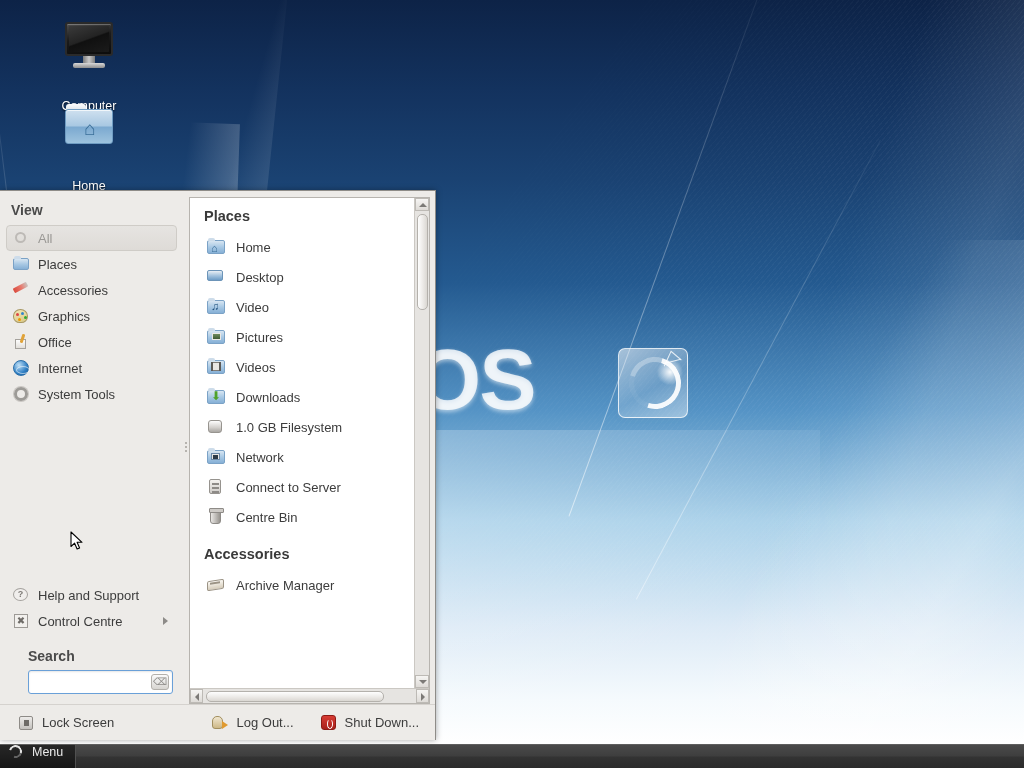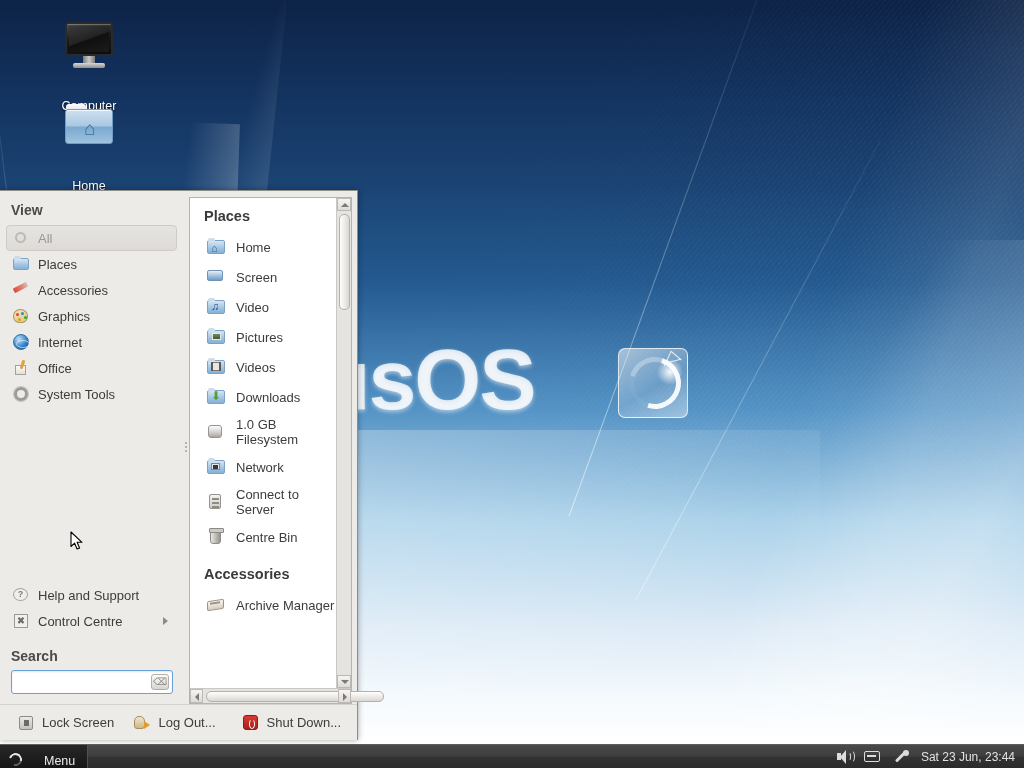--- a/index.html
+++ b/index.html
@@ -128,21 +128,21 @@
     background:linear-gradient(180deg,#e8e8e8,#8c8c8c 40%,#5c5c5c 60%,#9a9a9a);
     border:1px solid #6a6a6a;
   }
   .disc-icon:after {
     content:''; position:absolute; left:12px; top:6px; width:28px; height:14px;
     border-radius:50%; background:linear-gradient(180deg,#555,#222);
   }
 
   
   #menu {
-    position:absolute; left:0; top:190px; width:358px; height:550px;
+    position:absolute; left:0; top:190px; width:436px; height:550px;
     background:#edebe8;
     border:1px solid #8e8c88; border-left:none; border-bottom:none;
     box-shadow:0 0 6px rgba(0,0,0,0.35);
     display:flex; flex-direction:column;
   }
   #menu-top { flex:1; display:flex; min-height:0; padding:0; }
 
   
   #sidebar {
     width:183px; display:flex; flex-direction:column;
@@ -170,21 +170,21 @@
     display:flex; align-items:center; gap:8px;
     margin:0 6px; padding:4px 6px; font-size:13px; color:#3c3c3c;
     position:relative; cursor:default;
   }
   .sys .ci { width:18px; height:18px; flex:none; position:relative; }
   .sys .arrow {
     position:absolute; right:9px; top:50%; margin-top:-4px;
     width:0; height:0; border-left:5px solid #8d8b88;
     border-top:4px solid transparent; border-bottom:4px solid transparent;
   }
-  #search-wrap { padding:8px 10px 10px 11px; }
+  #search-wrap { padding:8px 10px 10px 28px; }
   #search-label { font-size:14px; font-weight:bold; color:#4a4a4a; margin-bottom:6px; }
   #search-box {
     position:relative; height:24px;
     background:#fff; border:1px solid #6aa0d8; border-radius:3px;
     box-shadow:inset 0 1px 2px rgba(0,0,0,0.10);
   }
   #search-input {
     position:absolute; inset:0; border:none; outline:none; background:transparent;
     padding:0 24px 0 5px; font-family:"Liberation Sans", sans-serif; font-size:12px;
     color:#333;
@@ -279,21 +279,21 @@
   #foot-spacer { flex:1; }
 
   
   #taskbar {
     position:absolute; left:0; bottom:0; width:1024px; height:24px;
     background:linear-gradient(180deg,#4a4a4a 0%,#3e3e3e 48%,#333333 52%,#2b2b2b 100%);
     border-top:1px solid #5e5e5e;
     display:flex; align-items:center;
   }
   #menu-btn {
-    display:flex; align-items:flex-end; gap:21px; height:23px;
+    display:flex; align-items:flex-start; gap:9px; height:23px;
     padding:0 12px 0 8px;
     background:linear-gradient(180deg,#272727,#161616);
     border-right:1px solid #505050;
     color:#e9e9e9; font-size:12.5px;
   }
   #menu-btn .logo {
     width:15px; height:15px; position:relative;
   }
   #menu-btn .logo .c {
     position:absolute; left:1px; top:0; width:13px; height:13px;
@@ -569,31 +569,31 @@
               <span class="p" style="left:7px; top:2px; background:#38c;"></span>
               <span class="p" style="left:10px; top:6px; background:#3a3;"></span>
               <span class="p" style="left:4px; top:8px; background:#e90;"></span>
             </span>
           </span>
           <span>Graphics</span>
         </div>
 
         <div class="cat">
           <span class="ci">
-              <span class="ic-globe"></span>
-            </span>
-          <span>Internet</span>
-        </div>
-
-        <div class="cat">
-          <span class="ci">
             <span class="ic-rect" style="left:3px; top:6px; width:11px; height:10px; background:linear-gradient(180deg,#fdfdfd,#e2dfda); border:1px solid #a5a29d;"></span>
             <span class="ic-rect" style="left:9px; top:1px; width:3px; height:9px; background:#e0a33a; transform:rotate(18deg); border-radius:1px;"></span>
           </span>
           <span>Office</span>
+        </div>
+
+        <div class="cat">
+          <span class="ci">
+              <span class="ic-globe"></span>
+            </span>
+          <span>Internet</span>
         </div>
 
 
         <div class="cat">
           <span class="ci">
               <span class="ic-gear"></span>
             </span>
           <span>System Tools</span>
         </div>
 
@@ -637,21 +637,21 @@
                 <span class="ic-folder" style="width:18px; height:14px;"></span>
                 <span class="badge" style="left:5px; top:6px; color:#3b6f99; font-size:11px; line-height:11px;">⌂</span>
               </span>
               <span>Home</span>
             </div>
 
             <div class="app">
               <span class="ai">
                   <span class="ic-monitor-sm"></span>
                 </span>
-              <span>Screen</span>
+              <span>Desktop</span>
             </div>
 
 
             <div class="app">
               <span class="ai">
                 <span class="ic-music" style="width:18px; height:14px;"></span>
                 <span class="badge" style="left:5px; top:4px; color:#1d4f7c; font-size:11px; line-height:11px;">♫</span>
               </span>
               <span>Video</span>
             </div>
@@ -771,37 +771,19 @@
   </div>
 
   <div id="taskbar">
     <div id="menu-btn">
       <span class="logo">
           <span class="c"></span>
         </span>
       <span>Menu</span>
     </div>
     <div id="tasks"></div>
-    <div id="tray">
-      <span class="ti">
-        <span class="spk-body"></span>
-        <span class="spk-cone"></span>
-        <span class="spk-wave" style="left:10px; top:3px; width:5px; height:9px;"></span>
-        <span class="spk-wave" style="left:12px; top:1px; width:7px; height:13px;"></span>
-      </span>
-      <span class="ti">
-        <span class="mon-tray"></span>
-      </span>
-      <span class="ti">
-        <span class="plug">
-            <span class="bar"></span>
-            <span class="head"></span>
-          </span>
-      </span>
-      <span id="clock">Sat 23 Jun, 23:44</span>
-    </div>
   </div>
 
   <svg id="cursor" viewBox="0 0 14 20">
     <path d="M1,1 L1,15.5 L4.6,12.2 L7.1,18 L9.6,17 L7.1,11.3 L12,11.3 Z" fill="#ffffff" stroke="#000000" stroke-width="1.1" stroke-linejoin="round"></path>
   </svg>
 
 </div>
 
 </body></html>

